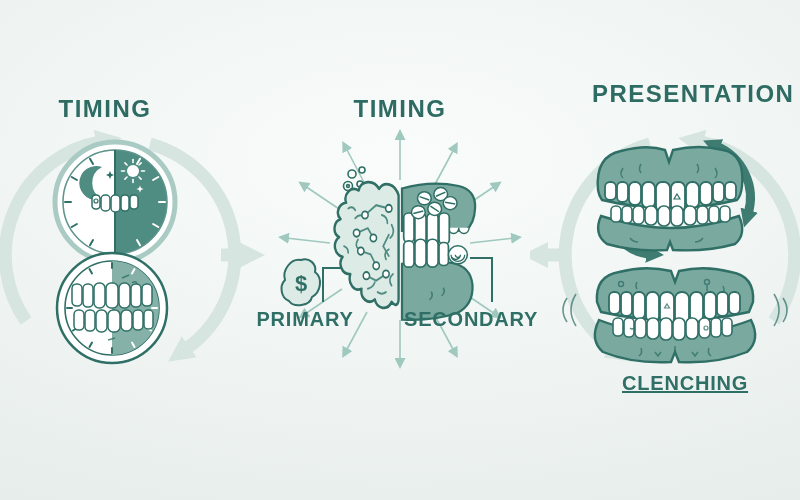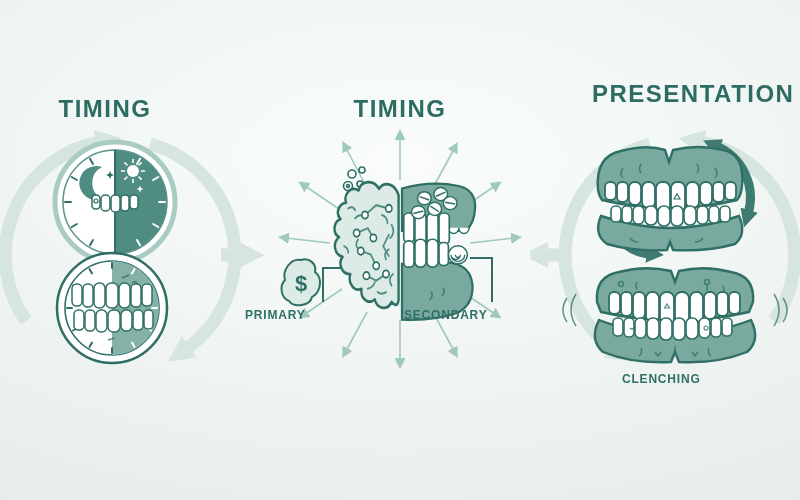--- a/index.html
+++ b/index.html
@@ -7,22 +7,22 @@
   .canvas{
     position:relative;width:800px;height:500px;overflow:hidden;
     background:radial-gradient(120% 95% at 50% 32%, #f9fcfa 0%, #eff4f2 48%, #e2e9e6 100%);
   }
   .abs{position:absolute;}
   .heading{
     font-size:24px;font-weight:700;letter-spacing:1.5px;color:#2d6b63;
     text-align:center;
   }
   .label{
-    font-size:12px;font-weight:600;letter-spacing:0.8px;color:#2f6f66;
-    text-align:left;
+    font-size:20px;font-weight:600;letter-spacing:0.8px;color:#2f6f66;
+    text-align:center;
   }
   svg{display:block;}
 </style>
 </head>
 <body>
 
 <div class="canvas">
 
   <svg class="abs" style="left:-5px;top:130px;" width="270" height="260" viewBox="0 0 270 260">
     <defs>
@@ -372,15 +372,15 @@
         <rect x="137" y="58" width="10" height="18" rx="4.5"></rect>
       </g>
       <g fill="none" stroke="#2f6f66" stroke-width="1.2" opacity="0.8">
         <path d="M 82 44 l 2.5 4 l -5 0 Z"></path>
         <circle cx="121" cy="68" r="2"></circle>
         <path d="M 45 68 q 2 2 4 0"></path>
       </g>
     </g>
   </svg>
 
-  <div class="abs label" style="left:622px;top:372px;width:124px;">CLENCHING</div>
+  <div class="abs label" style="left:622px;top:372px;width:124px;text-decoration:underline;">CLENCHING</div>
 
 </div>
 
 </body></html>

